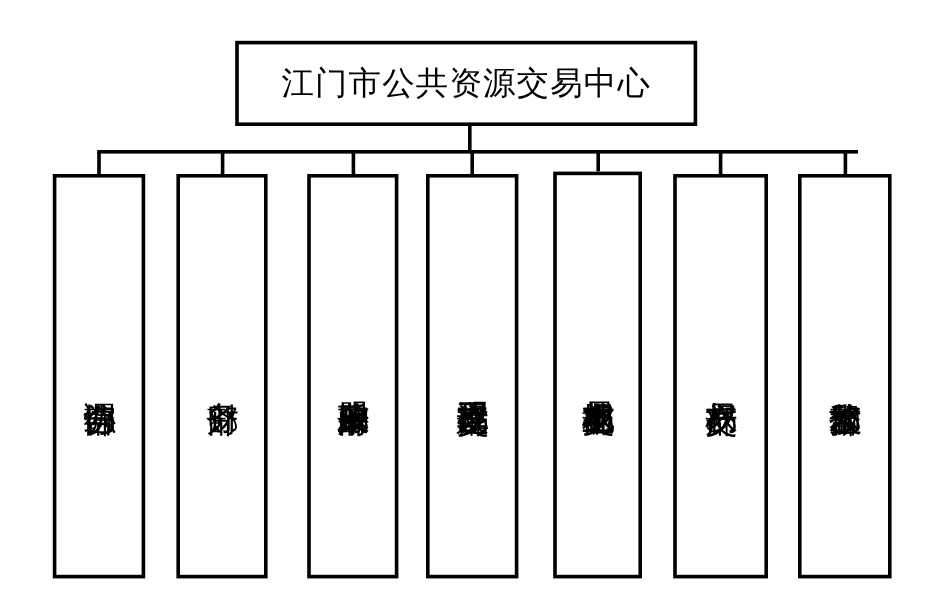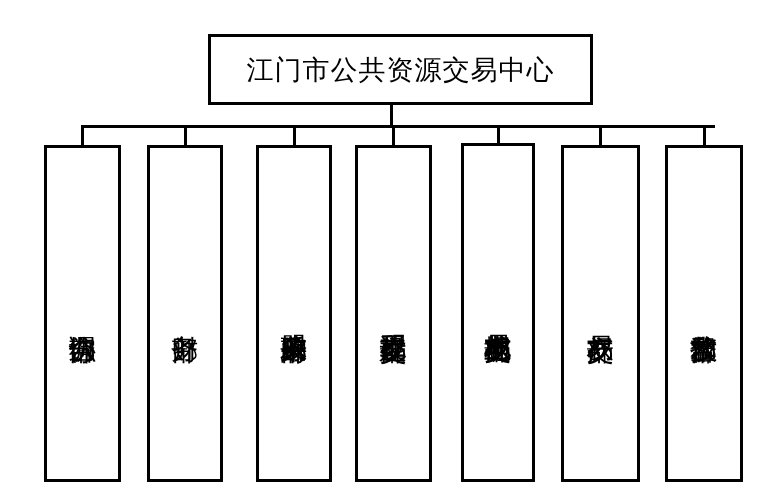--- a/index.html
+++ b/index.html
@@ -13,21 +13,21 @@
     width: 777px;
     height: 496px;
     background: #ffffff;
     overflow: hidden;
     font-family: "DejaVu Serif", "Liberation Serif", serif;
   }
 
   
   .root-box {
     position: absolute;
-    left: 208px;
+    left: 196px;
     top: 34px;
     width: 385px;
     height: 71px;
     box-sizing: border-box;
     border: 3px solid #000000;
     background: #ffffff;
     display: flex;
     align-items: center;
     justify-content: center;
   }

